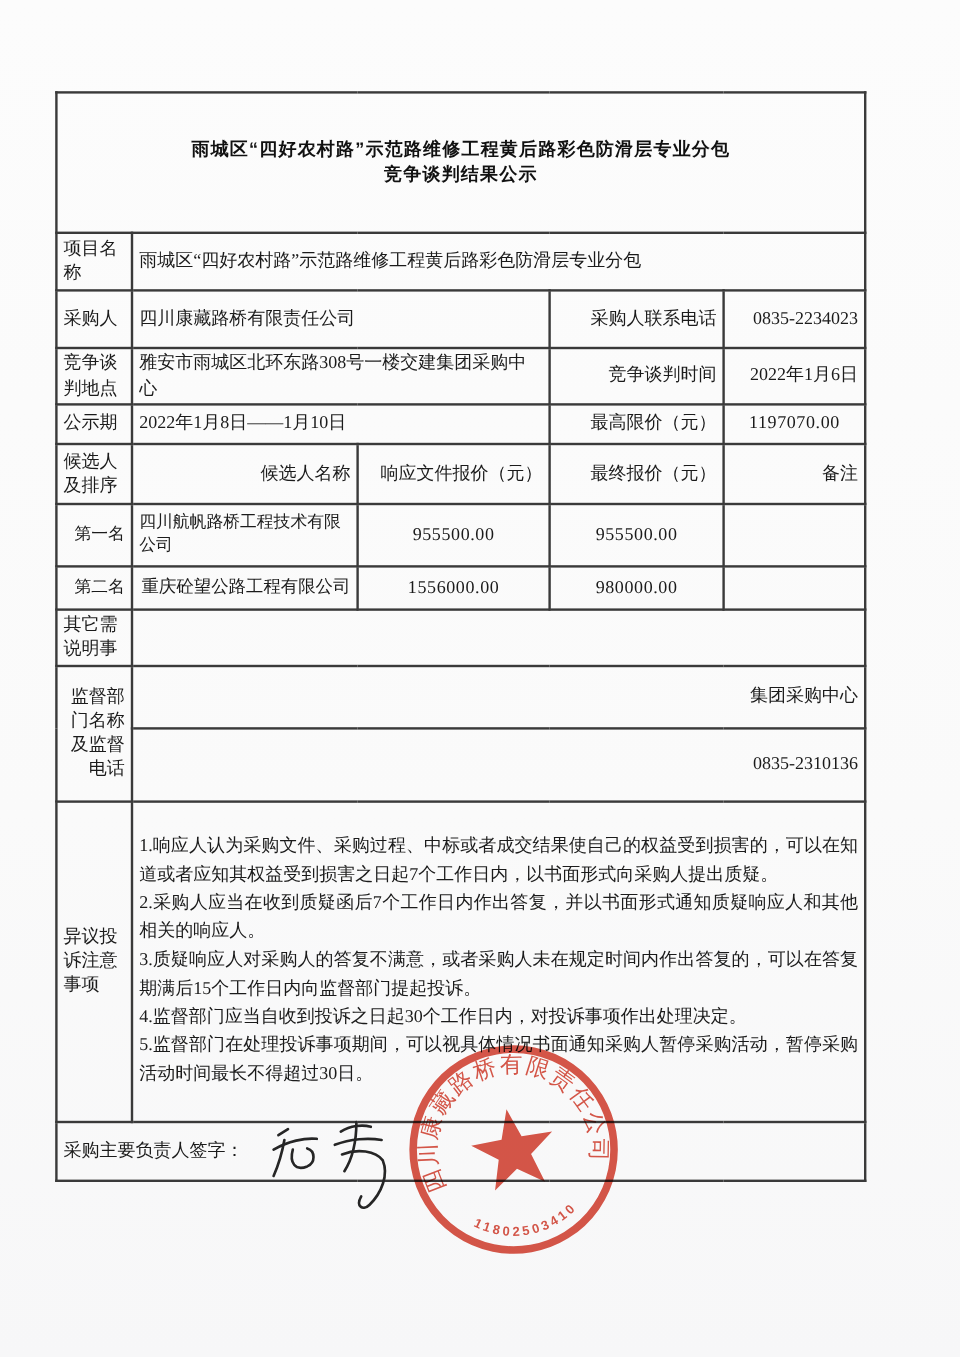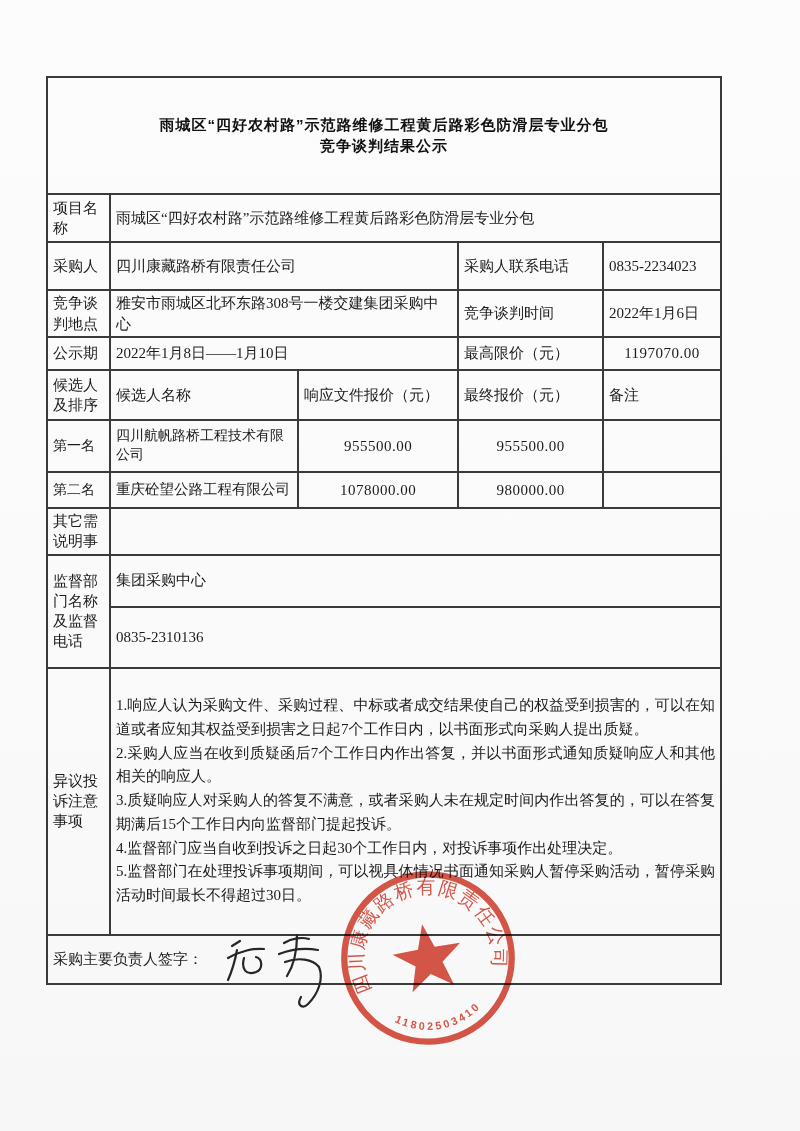--- a/index.html
+++ b/index.html
@@ -33,21 +33,21 @@
   td.title-cell {
     text-align: center;
     font-family: "Liberation Sans", "DejaVu Sans", sans-serif;
     font-weight: 700;
     font-size: 19px;
     letter-spacing: 1px;
     line-height: 1.55;
     color: #111;
   }
   td.lab { padding: 2px 4px; }
-  td.center { text-align: left; }
+  td.center { text-align: right; }
   td.num {
     text-align: center;
     font-size: 13.5px;
     letter-spacing: 0.5px;
   }
   td.notice-cell { padding: 4px 9px; margin-left: 20px; }
   .notice-text {
     font-size: 15px;
     line-height: 1.58;
     text-align: justify;
@@ -136,21 +136,21 @@
       <td class="center" style="font-size:14px">第一名</td>
       <td style="font-size:14px">四川航帆路桥工程技术有限公司</td>
       <td class="num">955500.00</td>
       <td class="num">955500.00</td>
       <td class="center"></td>
     </tr>
 
     <tr style="height:36px">
       <td class="center" style="font-size:14px">第二名</td>
       <td class="center" style="font-size:14.5px">重庆砼望公路工程有限公司</td>
-      <td class="num">1078000.00</td>
+      <td class="num">1556000.00</td>
       <td class="num">980000.00</td>
       <td class="center"></td>
     </tr>
 
     <tr style="height:38px">
       <td class="lab">其它需说明事</td>
       <td colspan="4"></td>
     </tr>
 
     <tr style="height:52px">

